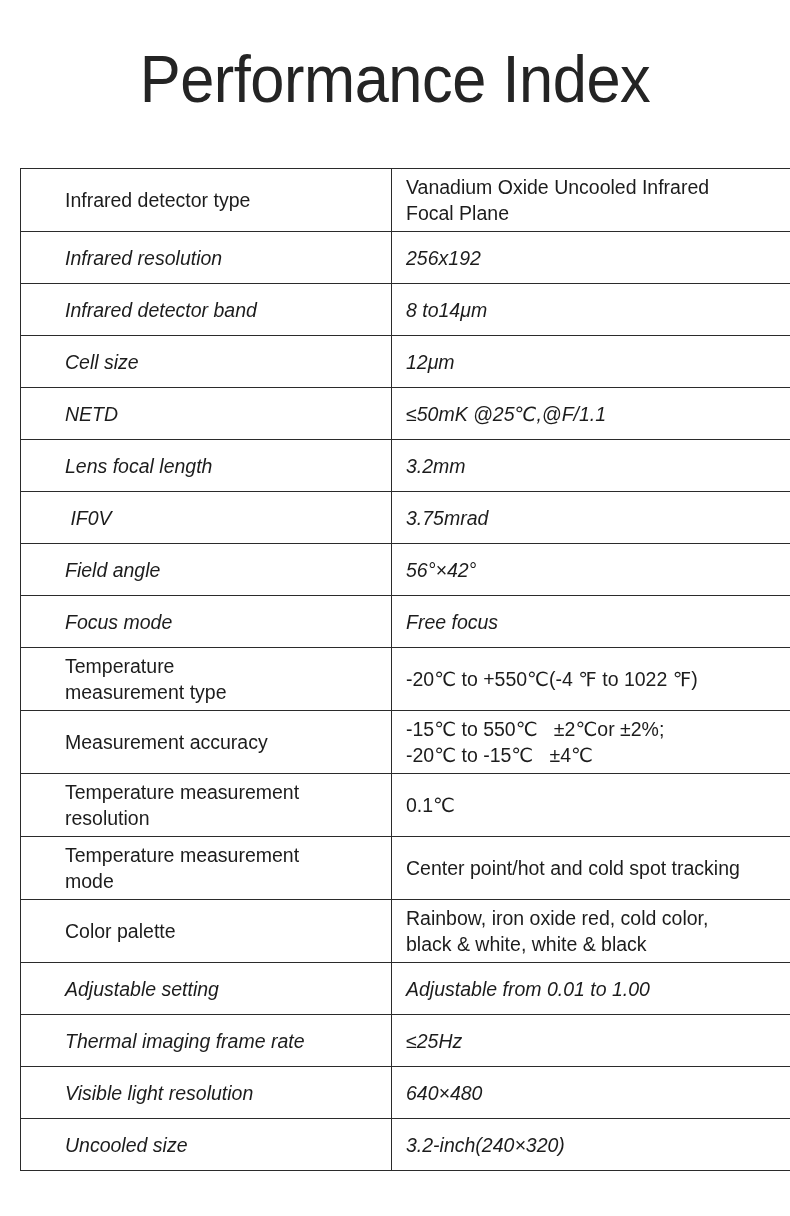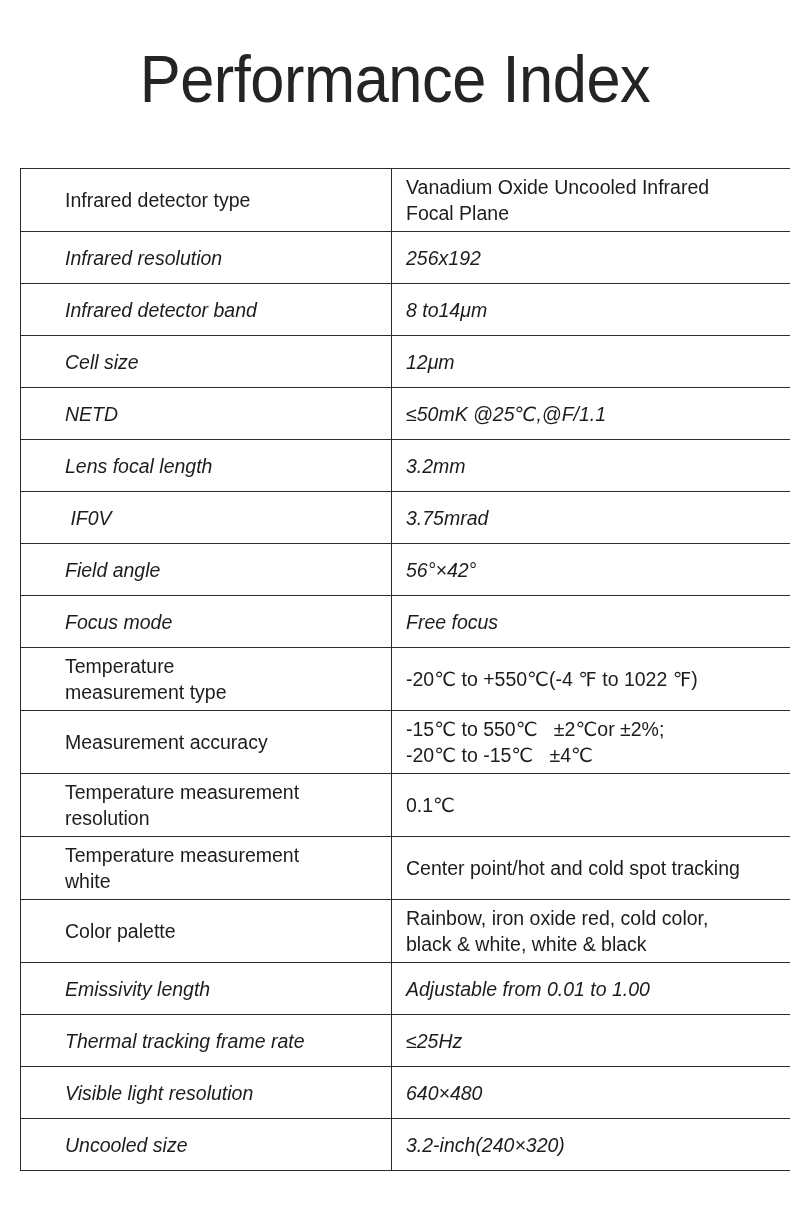--- a/index.html
+++ b/index.html
@@ -177,46 +177,46 @@
             <span class="cell-line">Temperature measurement</span>
             <span class="cell-line">resolution</span>
           </td>
           <td class="value">
             <span class="cell-line">0.1℃</span>
           </td>
         </tr>
         <tr class="r-tall">
           <td class="label">
             <span class="cell-line">Temperature measurement</span>
-            <span class="cell-line">white</span>
+            <span class="cell-line">mode</span>
           </td>
           <td class="value">
             <span class="cell-line">Center point/hot and cold spot tracking</span>
           </td>
         </tr>
         <tr class="r-tall">
           <td class="label">
             <span class="cell-line">Color palette</span>
           </td>
           <td class="value">
             <span class="cell-line">Rainbow, iron oxide red, cold color,</span>
             <span class="cell-line">black &amp; white, white &amp; black</span>
           </td>
         </tr>
         <tr class="r-norm">
           <td class="label">
-            <span class="cell-line">Emissivity length</span>
+            <span class="cell-line">Adjustable setting</span>
           </td>
           <td class="value">
             <span class="cell-line">Adjustable from 0.01 to 1.00</span>
           </td>
         </tr>
         <tr class="r-norm">
           <td class="label">
-            <span class="cell-line">Thermal tracking frame rate</span>
+            <span class="cell-line">Thermal imaging frame rate</span>
           </td>
           <td class="value">
             <span class="cell-line">≤25Hz</span>
           </td>
         </tr>
         <tr class="r-norm">
           <td class="label">
             <span class="cell-line">Visible light resolution</span>
           </td>
           <td class="value">

